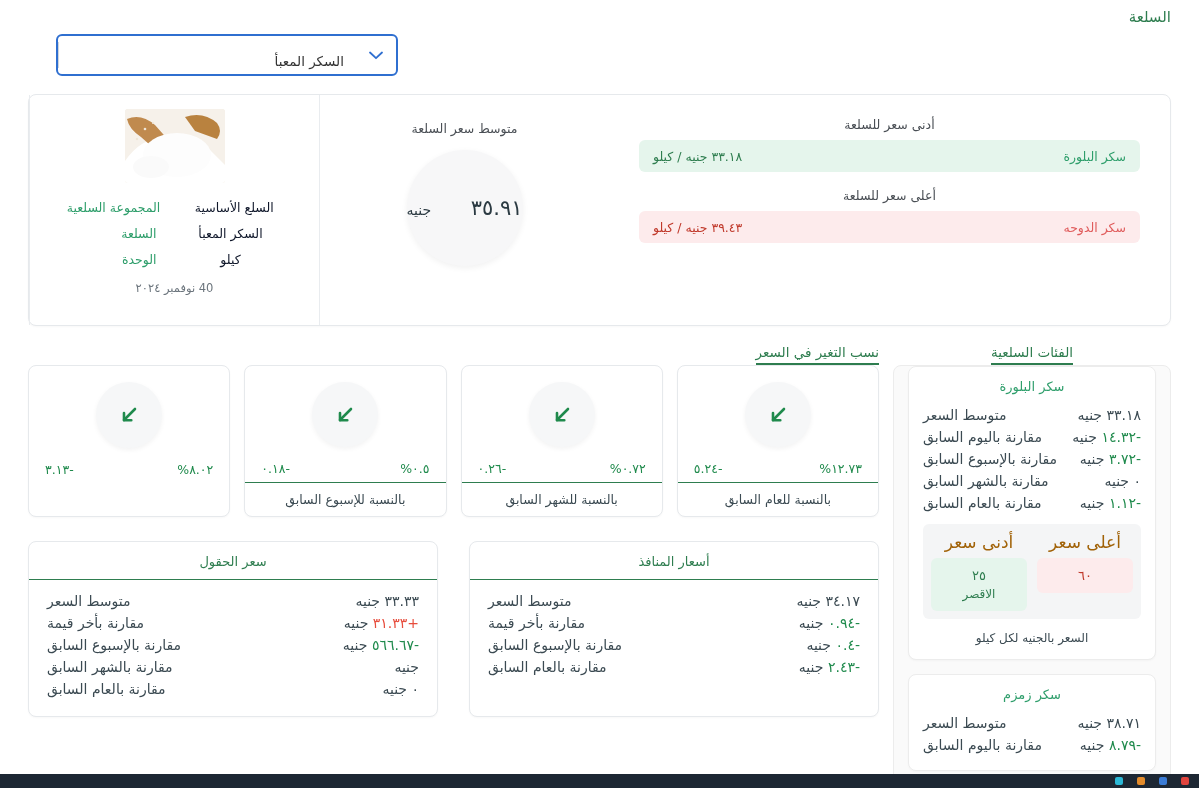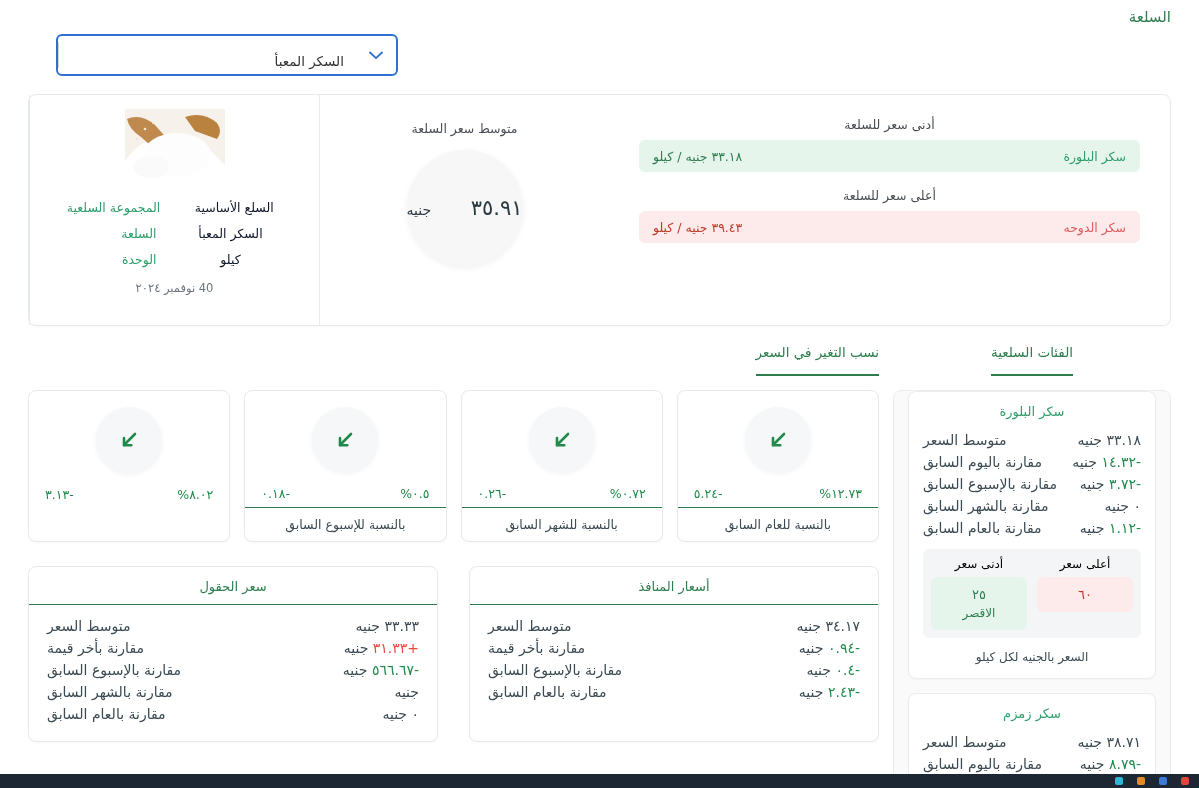--- a/index.html
+++ b/index.html
@@ -84,21 +84,21 @@
   .mm-high .mm-name { color:#e05c5c; }
   .mm-high .mm-price { color:#c0392b; }
 
   
   .lower { display:flex; flex-direction: row; margin: 16px 28px 0 28px; gap: 14px; }
 
   .right-col { flex: 1; }
   .section-head {
     text-align: right; color:#2e7d4f; font-size:13.5px;
     border-bottom: 2px solid #2e7d4f; display:inline-block;
-    padding-bottom: 14px; margin-bottom: 14px;
+    padding-bottom: 3px; 
   }
   .head-wrap { text-align: right; }
 
   .change-row { display:flex; flex-direction: row-reverse; gap: 14px; }
   .change-card {
     flex: 1; border: 1px solid #e6e9ec; border-radius: 8px; background:#fff;
     height: 152px; display:flex; flex-direction: column; align-items:center;
     box-shadow: 0 1px 2px rgba(0,0,0,.03); overflow:hidden;
   }
   .chg-circle {
@@ -148,21 +148,21 @@
     border: 1px solid #ececec; border-radius: 8px; background:#fff;
     padding: 12px 14px 14px 14px; margin-bottom: 14px;
     box-shadow: 0 1px 2px rgba(0,0,0,.03);
   }
   .cat-title { text-align:center; color:#2e9e6b; font-size: 13px; margin-bottom: 10px; }
   .minmax-box {
     background:#f4f5f6; border-radius:6px; padding: 8px; margin-top: 10px;
     display:flex; flex-direction: row; gap: 10px;
   }
   .mm-cell { flex:1; text-align:center; }
-  .mm-cell-label { font-size: 12px; color:#000000; margin-bottom: 6px; }
+  .mm-cell-label { font-size: 17px; color:#a16207; margin-bottom: 6px; }
   .mm-cell-box { border-radius:6px; padding: 10px 4px; font-size: 13px; }
   .mm-cell-low { background:#e5f5ec; color:#2e7d4f; }
   .mm-cell-high { background:#fdebec; color:#c0392b; }
   .mm-cell-sub { font-size: 12px; margin-top: 4px; color:#2e7d4f; }
   .cat-foot { text-align:center; font-size:12px; color:#3b4a52; margin-top: 12px; }
 
   
   .taskbar {
     position:absolute; left:0; bottom:0; width:1199px; height:14px;
     background:#1d2733;

